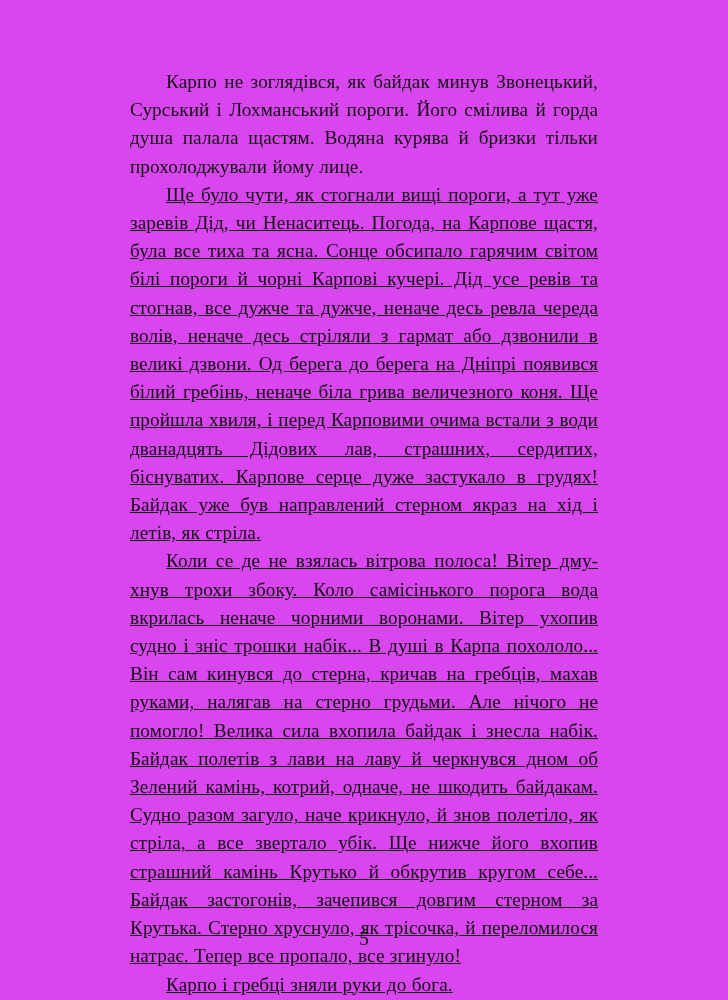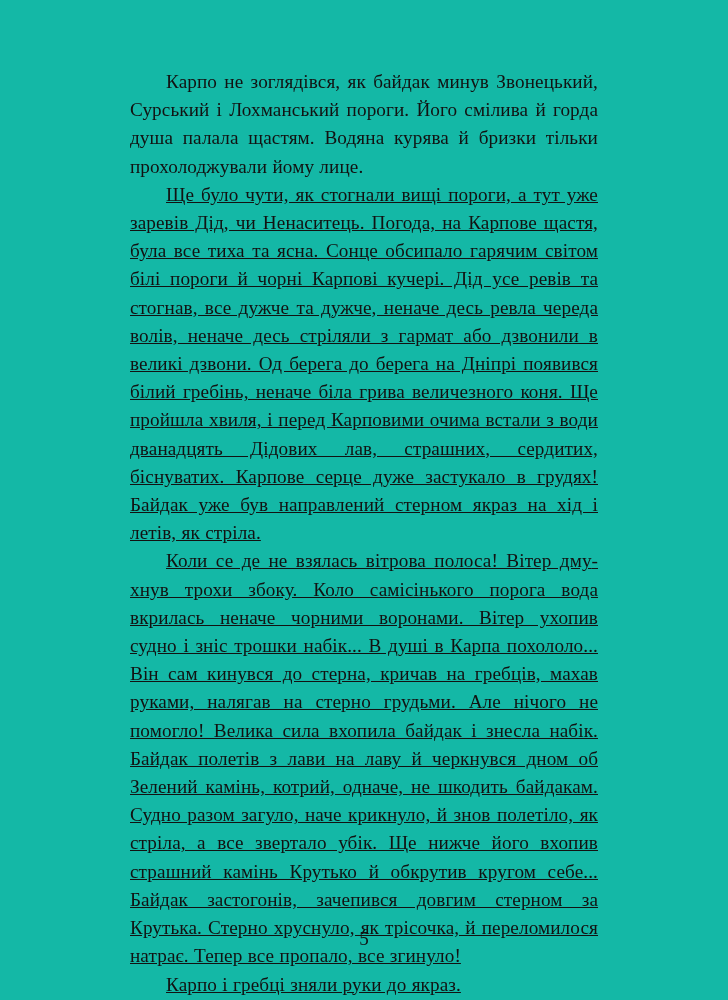--- a/index.html
+++ b/index.html
@@ -14,21 +14,21 @@
     font-family: "Liberation Serif", "DejaVu Serif", serif;
     color: #121212;
     overflow: hidden;
   }
   .page {
     position: absolute;
     left: 0;
     top: 0;
     width: 728px;
     height: 1000px;
-    background: #14b8a6;
+    background: #d946ef;
   }
   .text-block {
     position: absolute;
     left: 130px;
     top: 68px;
     width: 468px;
   }
   .para {
     margin: 0;
     text-indent: 36px;
@@ -55,17 +55,17 @@
   }
 </style>
 </head>
 <body>
 
 <div class="page">
   <div class="text-block">
     <p class="para">Карпо не зоглядівся, як байдак минув Звонецький, Сурський і Лохманський пороги. Його сміли­ва й горда душа палала щастям. Водяна курява й бризки тільки прохолоджували йому лице.</p>
     <p class="para">Ще було чути, як стогнали вищі пороги, а тут уже заревів Дід, чи Ненаситець. Погода, на Кар­пове щастя, була все тиха та ясна. Сонце обсипало гарячим світом білі пороги й чорні Карпові кучері. Дід усе ревів та стогнав, все дужче та дужче, не­наче десь ревла череда волів, неначе десь стріляли з гармат або дзвонили в великі дзвони. Од берега до берега на Дніпрі появився білий гребінь, неначе біла грива величезного коня. Ще пройшла хвиля, і перед Карповими очима встали з води дванад­цять Дідових лав, страшних, сердитих, біснуватих. Карпове серце дуже застукало в грудях! Байдак уже був направлений стерном якраз на хід і летів, як стріла.</p>
     <p class="para">Коли се де не взялась вітрова полоса! Вітер дму­хнув трохи збоку. Коло самісінького порога вода вкрилась неначе чорними воронами. Вітер ухопив судно і зніс трошки набік... В душі в Карпа похо­лоло... Він сам кинувся до стерна, кричав на греб­ців, махав руками, налягав на стерно грудьми. Але нічого не помогло! Велика сила вхопила бай­дак і знесла набік. Байдак полетів з лави на лаву й черкнувся дном об Зелений камінь, котрий, од­наче, не шкодить байдакам. Судно разом загуло, наче крикнуло, й знов полетіло, як стріла, а все звертало убік. Ще нижче його вхопив страшний камінь Крутько й обкрутив кругом себе... Байдак застогонів, зачепився довгим стерном за Крутька. Стерно хруснуло, як трісочка, й переломилося на­трає. Тепер все пропало, все згинуло!</p>
-    <p class="para">Карпо і гребці зняли руки до якраз.</p>
+    <p class="para">Карпо і гребці зняли руки до бога.</p>
     <p class="para">Вода вхопила байдак, як легеньку трісочку, крутила його на всі боки, понесла і кинула на</p>
   </div>
   <div class="page-number">5</div>
 </div>
 
 </body></html>

